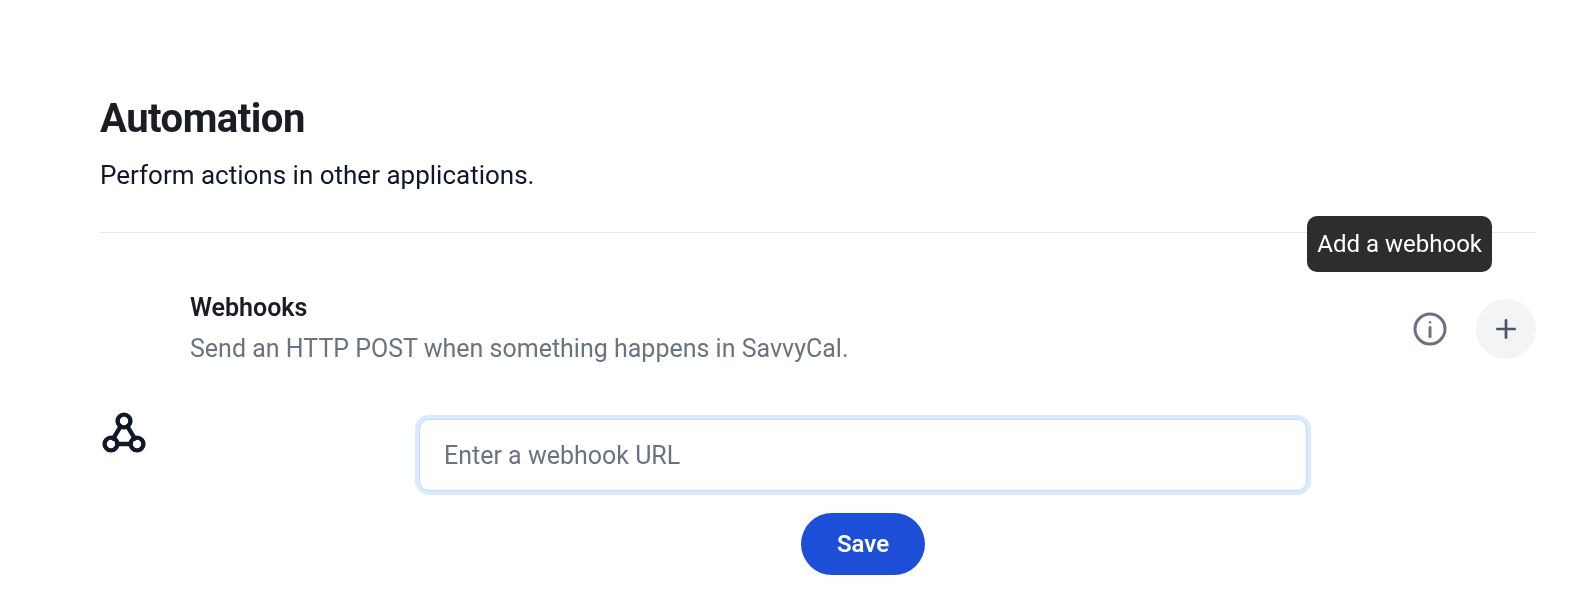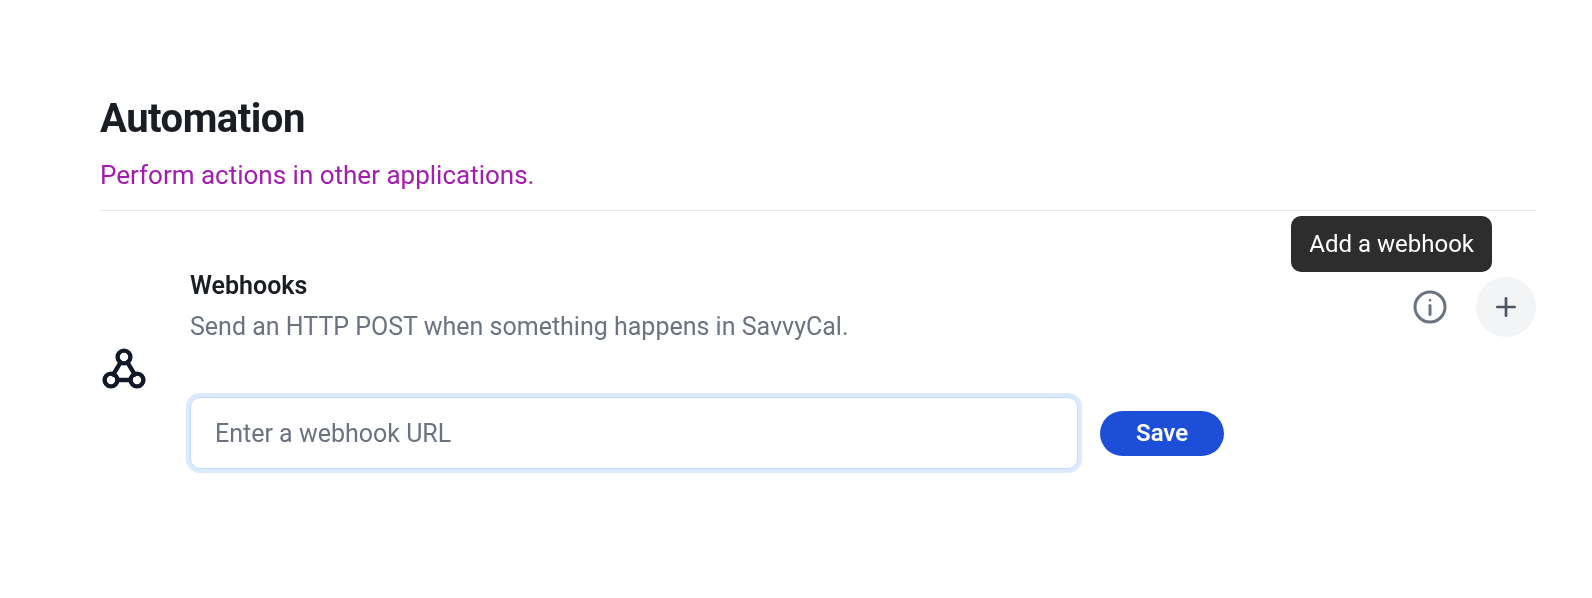--- a/index.html
+++ b/index.html
@@ -19,23 +19,23 @@
     }
     .page-title {
       font-size: 40px;
       font-weight: 700;
       color: #1a1d23;
       letter-spacing: -0.5px;
       margin-bottom: 18px;
     }
     .page-subtitle {
       font-size: 26px;
-      color: #a21caf;
+      color: #0f172a;
       font-weight: 400;
-      margin-bottom: 20px;
+      margin-bottom: 42px;
     }
     .divider {
       border: none;
       border-top: 1px solid #e5e7eb;
       margin-bottom: 60px;
     }
     .section {
       display: flex;
       align-items: center;
       position: relative;
@@ -59,38 +59,39 @@
     .section-description {
       font-size: 25px;
       color: #6b7280;
       font-weight: 400;
       margin-bottom: 56px;
     }
     .input-row {
       display: flex;
       align-items: center;
       gap: 22px;
+      flex-direction: column;
     }
     .webhook-input {
       width: 888px;
       height: 72px;
       border: 1px solid #bfdbfe;
       border-radius: 10px;
       padding: 0 24px;
       font-size: 25px;
       color: #111827;
       outline: none;
       box-shadow: 0 0 0 4px #dbeafe;
       font-family: inherit;
     }
     .webhook-input::placeholder {
       color: #6b7280;
     }
     .save-button {
-      height: 45px;
+      height: 62px;
       padding: 0 36px;
       background: #1d4ed8;
       color: #ffffff;
       border: none;
       border-radius: 31px;
       font-size: 24px;
       font-weight: 600;
       cursor: pointer;
       font-family: inherit;
     }
@@ -138,21 +139,21 @@
       display: block;
     }
     .tooltip {
       position: absolute;
       right: 100px;
       top: 216px;
       background: #2d2d2d;
       color: #ffffff;
       font-size: 24px;
       font-weight: 400;
-      padding: 14px 18px;
+      padding: 14px 10px;
       border-radius: 10px;
       white-space: nowrap;
     }
   </style>
 </head>
 <body>
 
 <div class="container">
   <h1 class="page-title">Automation</h1>
   <p class="page-subtitle">Perform actions in other applications.</p>

